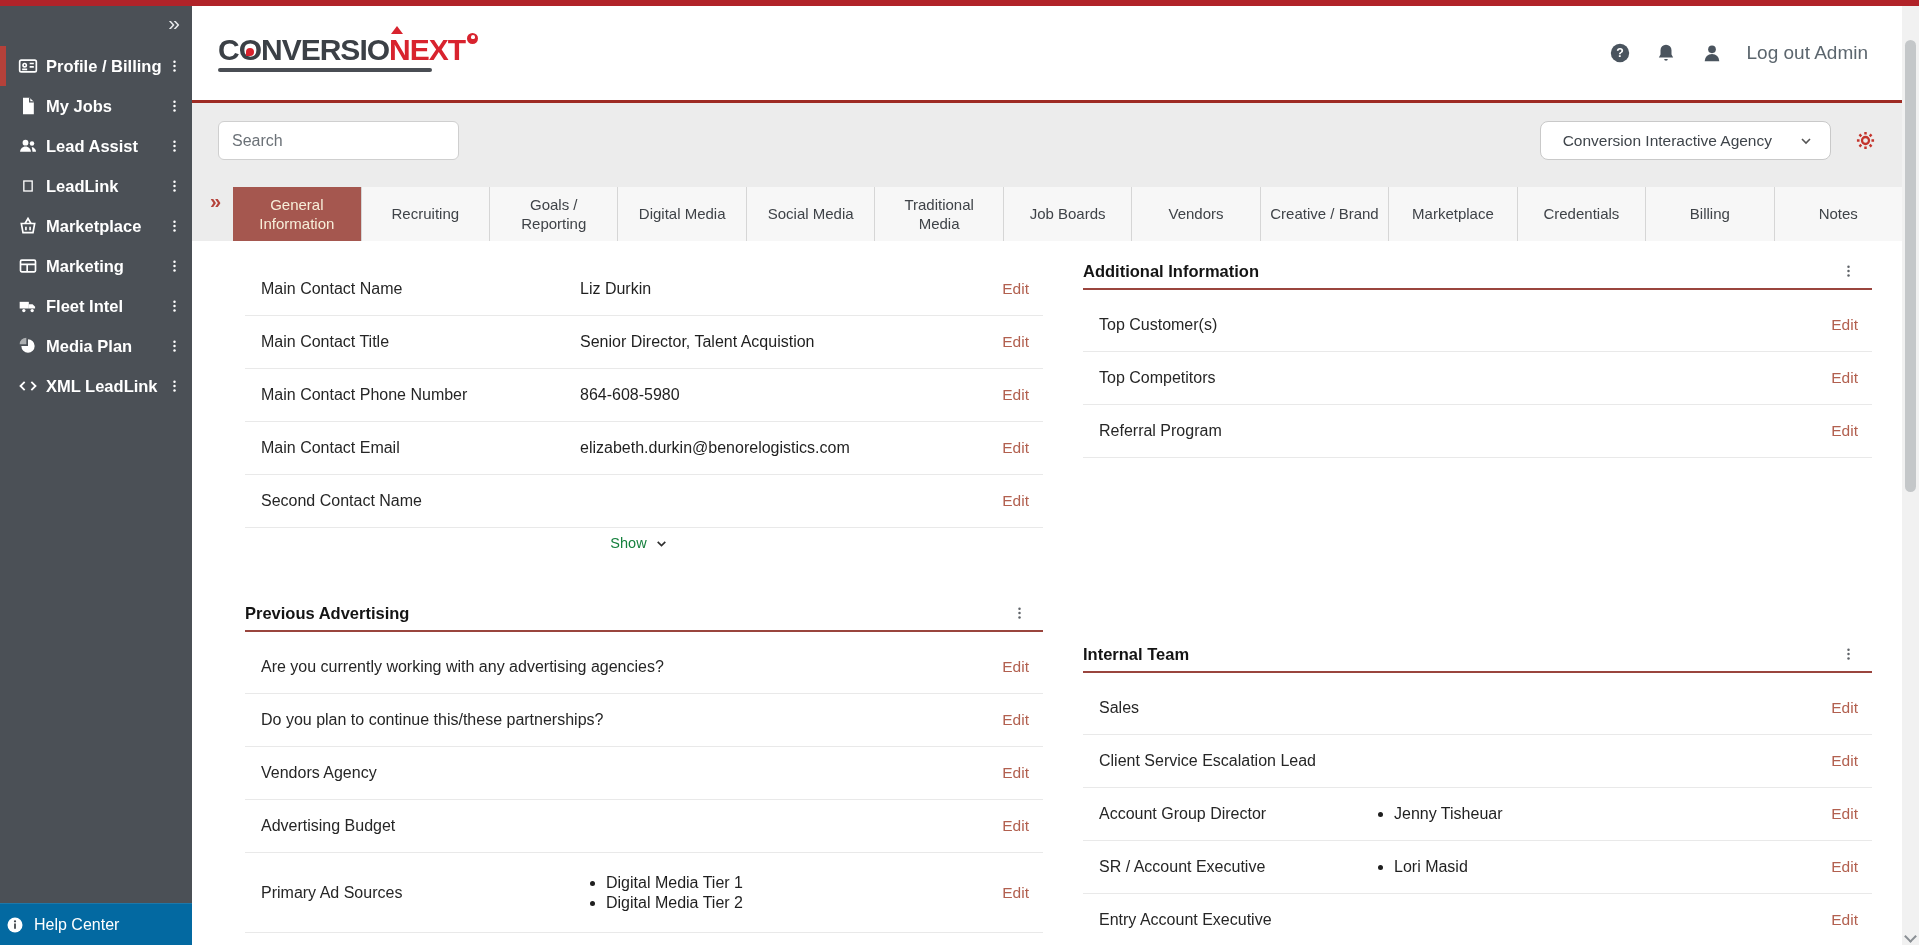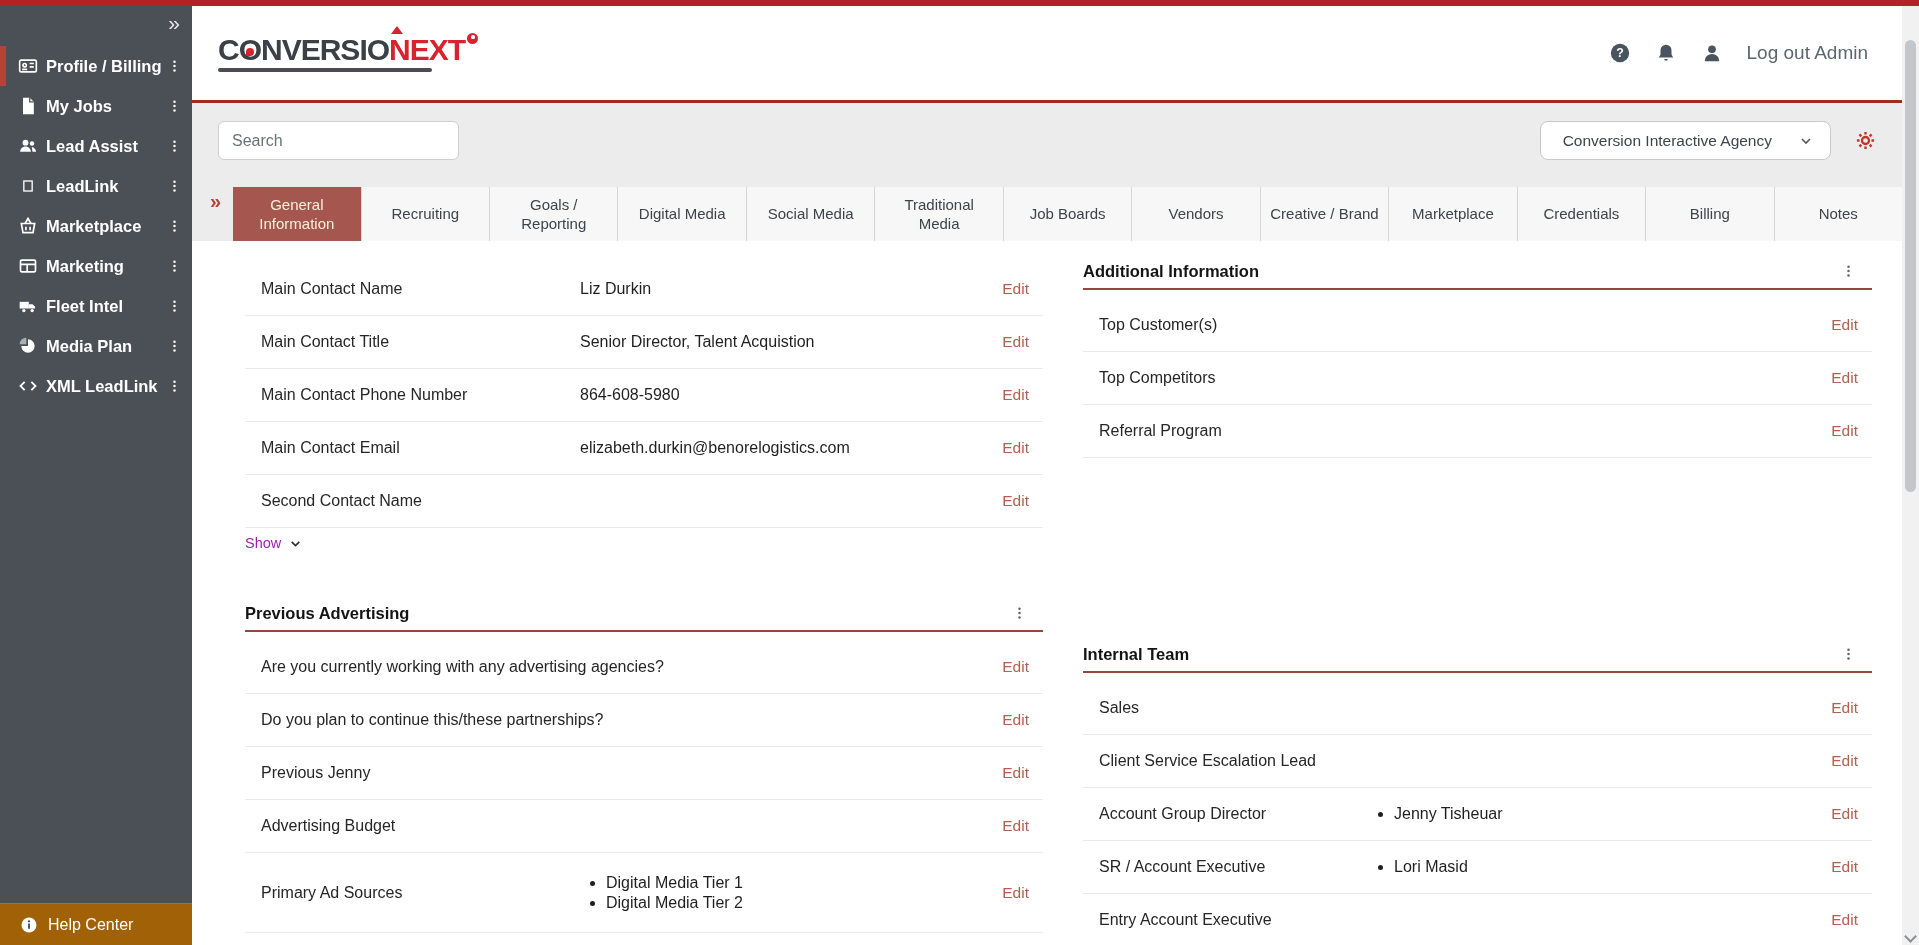--- a/index.html
+++ b/index.html
@@ -11,21 +11,21 @@
   
   .sidebar { position:absolute; left:0; top:6px; bottom:0; width:192px; background:#4b5056; z-index:40; }
   .sidebar-collapse { position:absolute; top:6px; right:12px; color:#e8eaec; font-size:21px; cursor:pointer; line-height:1; }
   .nav { margin-top:40px; }
   .nav-item { position:relative; height:40px; display:flex; align-items:center; padding:0 10px 0 18px; color:#ffffff; font-size:16.5px; font-weight:700; cursor:pointer;justify-content:space-between; }
   .nav-item .ic { width:20px; height:20px; margin-right:8px; flex:0 0 auto; color:#fff; }
   .nav-item .ic svg { width:100%; height:100%; display:block; }
   .nav-item.active::before { content:""; position:absolute; left:0; top:0; width:6px; height:40px; background:#b5413a; }
   .kebab { margin-left:auto; width:15px; height:16px; color:#fff; cursor:pointer; flex:0 0 auto; }
   .kebab svg { width:100%; height:100%; display:block; }
-  .help-center { position:absolute; bottom:0; left:0; width:100%; height:42px; background:#a16207; border-top:1px solid rgba(255,255,255,.10); display:flex; align-items:center; gap:10px; padding-left:20px; color:#fff; font-size:16px; cursor:pointer; }
+  .help-center { position:absolute; bottom:0; left:0; width:100%; height:42px; background:#0369a1; border-top:1px solid rgba(255,255,255,.10); display:flex; align-items:center; gap:10px; padding-left:6px; color:#fff; font-size:16px; cursor:pointer; }
   .help-center .ic { width:18px; height:18px; color:#fff; }
   .help-center .ic svg { width:100%; height:100%; display:block; }
 
   
   .main { position:absolute; left:192px; top:6px; right:0; bottom:0; }
 
   
   .header { position:absolute; top:0; left:0; right:17px; height:97px; background:#ffffff; border-bottom:3px solid #9e2b24; display:flex; align-items:center; padding:0 34px 0 26px; }
   .logo { display:flex; flex-direction:column; cursor:pointer; }
   .logo-text { font-size:30px; font-weight:800; letter-spacing:-1px; line-height:1; display:flex; align-items:flex-start; }
@@ -75,21 +75,21 @@
   .section-kebab svg { width:100%; height:100%; display:block; }
   .rows { padding-top:9px; }
   .row { display:flex; align-items:center; min-height:53px; border-bottom:1px solid #e9e9e9; padding-left:16px; font-size:16px; color:#262626; }
   .col-left .row-label { flex:0 0 319px; padding-right:10px; }
   .col-right .row-label { flex:0 0 269px; padding-right:10px; }
   .row-value { flex:1; color:#1f1f1f; }
   .value-list { list-style:disc; padding-left:18px; margin:6px 0; }
   .value-list li { margin:2px 8px; }
   .row-action { color:#b2604f; font-size:15.5px; padding-right:14px; cursor:pointer; flex:0 0 auto; }
   .row.tall { min-height:80px; }
-  .show-row { display:flex; justify-content:flex-start; align-items:center; gap:8px; padding:7px 10px 0 0; font-size:14.5px; color:#a21caf; cursor:pointer; }
+  .show-row { display:flex; justify-content:center; align-items:center; gap:8px; padding:7px 10px 0 0; font-size:14.5px; color:#15803d; cursor:pointer; }
   .show-chevron { width:13px; height:13px; color:#2f2f2f; }
   .show-chevron svg { width:100%; height:100%; display:block; }
   .section-previous { margin-top:45px; }
   .section-internal { margin-top:179px; }
 
   
   .scrollbar { position:absolute; right:0; top:6px; bottom:0; width:17px; background:#f1f1f1; z-index:50; }
   .scroll-thumb { position:absolute; left:3px; top:34px; width:11px; height:452px; background:#c4c7c9; border-radius:6px; cursor:pointer; }
   .scroll-down { position:absolute; left:4px; bottom:4px; width:9px; height:9px; border-right:2.5px solid #8a8f94; border-bottom:2.5px solid #8a8f94; transform:rotate(45deg); cursor:pointer; }
 </style>
@@ -407,21 +407,21 @@
               <span class="row-label" style="flex-basis:620px">Are you currently working with any advertising agencies?</span>
               <span class="row-value"></span>
               <span class="row-action">Edit</span>
             </div>
             <div class="row">
               <span class="row-label" style="flex-basis:620px">Do you plan to continue this/these partnerships?</span>
               <span class="row-value"></span>
               <span class="row-action">Edit</span>
             </div>
             <div class="row">
-              <span class="row-label">Previous Jenny</span>
+              <span class="row-label">Vendors Agency</span>
               <span class="row-value"></span>
               <span class="row-action">Edit</span>
             </div>
             <div class="row">
               <span class="row-label">Advertising Budget</span>
               <span class="row-value"></span>
               <span class="row-action">Edit</span>
             </div>
             <div class="row tall">
               <span class="row-label">Primary Ad Sources</span>

